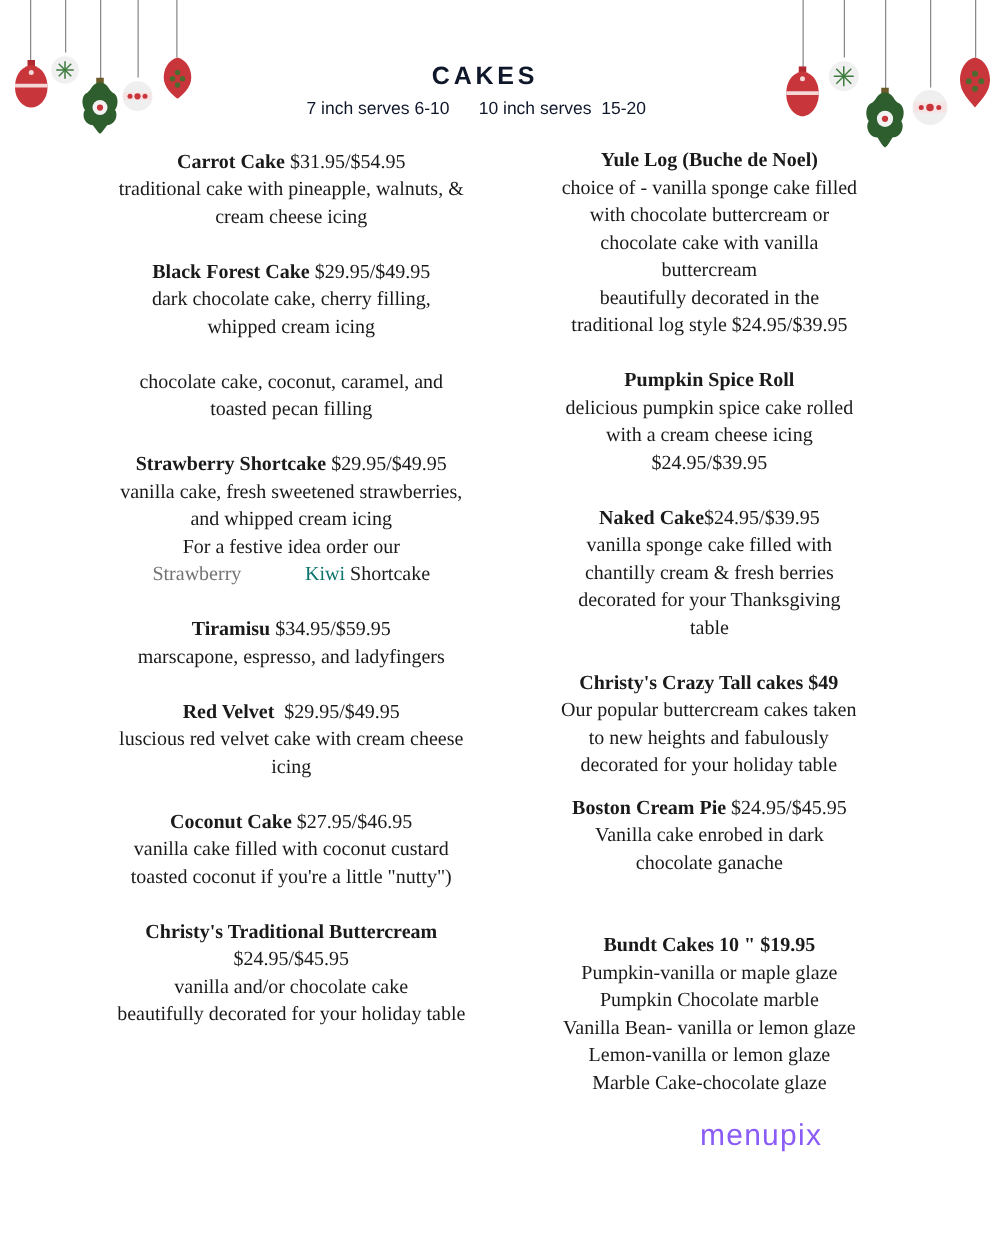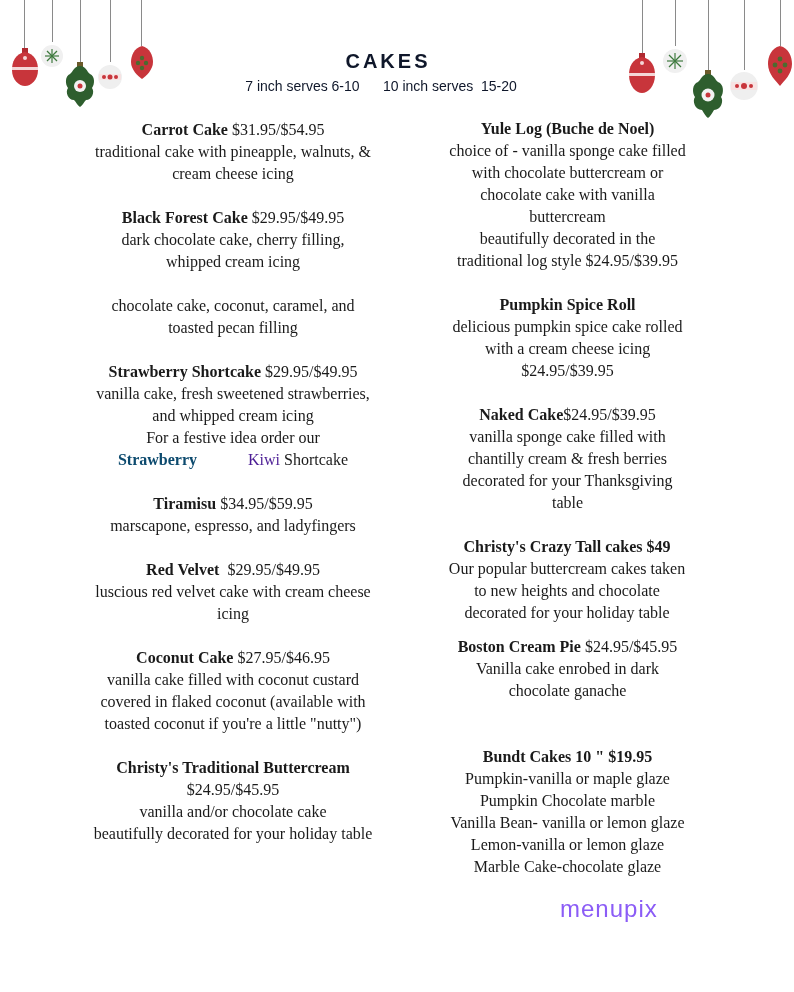--- a/index.html
+++ b/index.html
@@ -12,22 +12,22 @@
   .subtitle { position: absolute; top: 78px; left: 0; width: 762px; text-align: center;
               font-size: 14px; color: #0f172a; white-space: pre; }
 
   .col { position: absolute; text-align: center; font-size: 16px; line-height: 22px; }
   .col-left { left: 78px; width: 310px; top: 119px; }
   .col-right { left: 430px; width: 275px; top: 118px; }
 
   .item { margin: 0 0 22px 0; }
   .item .name { font-weight: bold; }
   .item .line { display: block; }
-  .red { color: #0c4a6e; font-weight: bold; }
-  .green { color: #4c1d95; margin-left: 47px; }
+  .red { color: #737373; }
+  .green { color: #0f766e; margin-left: 47px; }
 
   .ornament { position: absolute; }
   .string { position: absolute; width: 1px; background: #8a8a8a; }
 
   .watermark { position: absolute; left: 560px; top: 895px; font-size: 24px; color: #8b5cf6;
                letter-spacing: 1px; }
 </style>
 </head>
 <body>
 
@@ -147,21 +147,20 @@
     <span class="line">marscapone, espresso, and ladyfingers</span>
   </div>
   <div class="item">
     <span class="line" style="white-space:pre;"><span class="name">Red Velvet</span><span>  $29.95/$49.95</span></span>
     <span class="line">luscious red velvet cake with cream cheese</span>
     <span class="line">icing</span>
   </div>
   <div class="item">
     <span class="line"><span class="name">Coconut Cake</span><span> $27.95/$46.95</span></span>
     <span class="line">vanilla cake filled with coconut custard</span>
-    <span class="line">covered in flaked coconut (available with</span>
     <span class="line">toasted coconut if you're a little "nutty")</span>
   </div>
   <div class="item">
     <span class="line"><span class="name">Christy's Traditional Buttercream</span></span>
     <span class="line">$24.95/$45.95</span>
     <span class="line">vanilla and/or chocolate cake</span>
     <span class="line">beautifully decorated for your holiday table</span>
   </div>
 </div>
 
@@ -184,21 +183,21 @@
   <div class="item">
     <span class="line"><span class="name">Naked Cake</span><span>$24.95/$39.95</span></span>
     <span class="line">vanilla sponge cake filled with</span>
     <span class="line">chantilly cream &amp; fresh berries</span>
     <span class="line">decorated for your Thanksgiving</span>
     <span class="line">table</span>
   </div>
   <div class="item" style="width:290px;margin-left:-8px;text-align:center;">
     <span class="line name">Christy's Crazy Tall cakes $49</span>
     <span class="line">Our popular buttercream cakes taken</span>
-    <span class="line">to new heights and chocolate</span>
+    <span class="line">to new heights and fabulously</span>
     <span class="line">decorated for your holiday table</span>
   </div>
   <div class="item" style="margin-top:-10px;margin-bottom:44px;">
     <span class="line"><span class="name">Boston Cream Pie</span><span> $24.95/$45.95</span></span>
     <span class="line">Vanilla cake enrobed in dark</span>
     <span class="line">chocolate ganache</span>
   </div>
   <div class="item">
     <span class="line name">Bundt Cakes 10 " $19.95</span>
     <span class="line">Pumpkin-vanilla or maple glaze</span>

